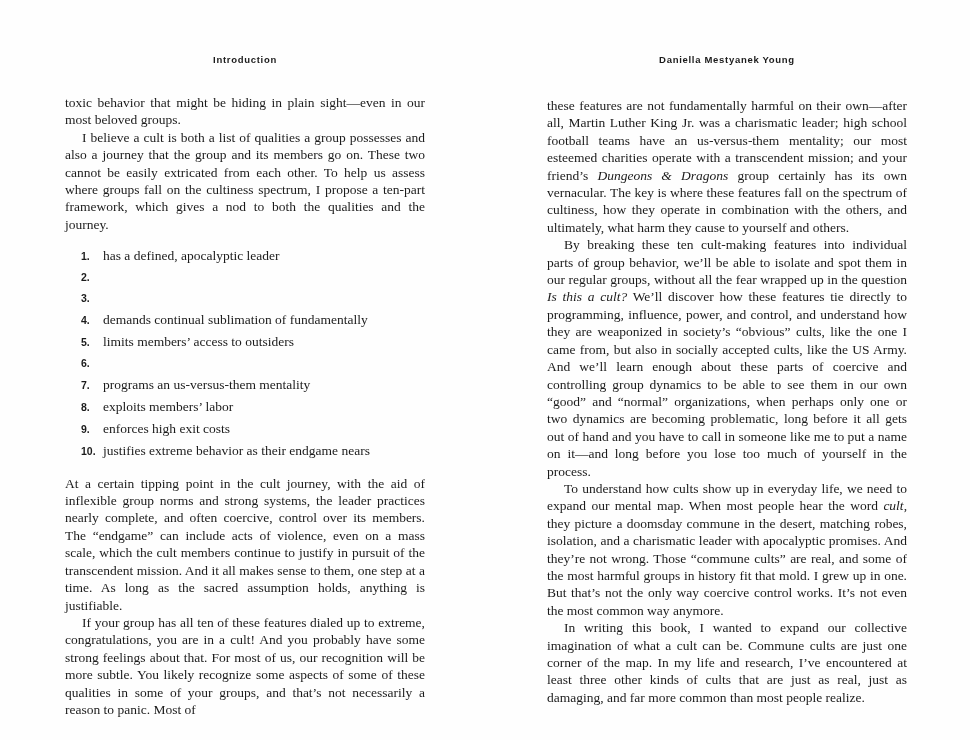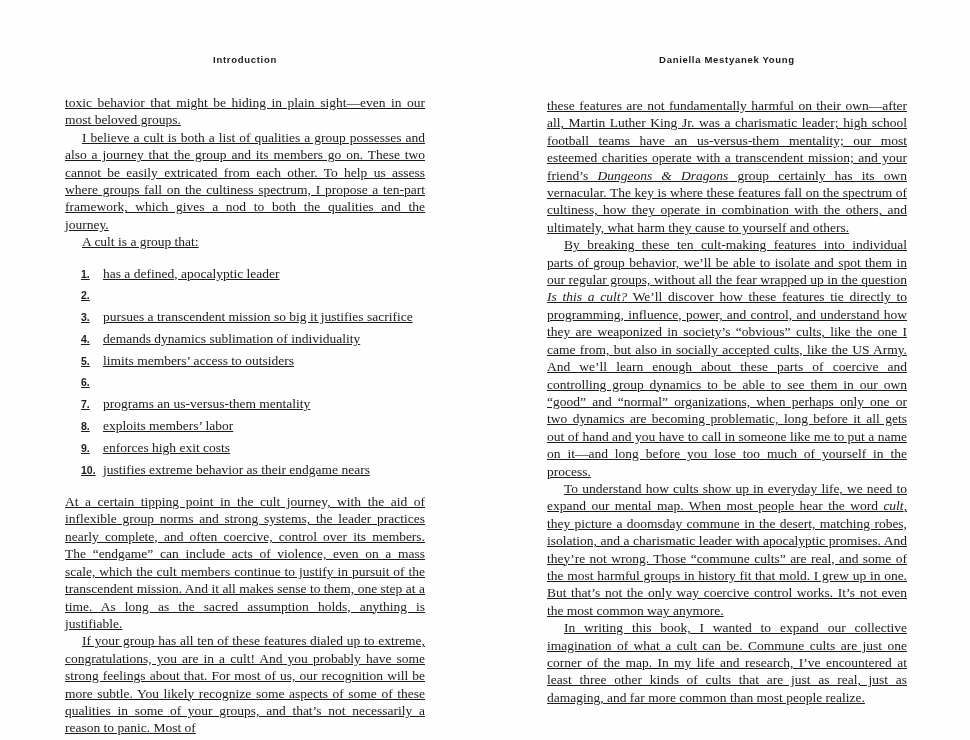--- a/index.html
+++ b/index.html
@@ -32,21 +32,20 @@
     color:var(--ink);
   }
   .page.left .running-head{width:360px;margin-left:65px;}
   .page.right .running-head{width:360px;margin-left:62px;}
   .body-col{
     margin-top:29px;
     width:360px;
     font-size:13.5px;
     line-height:17.4px;
     text-align:justify;
-    text-decoration:underline;
   }
   .page.left .body-col{margin-left:65px;}
   .page.right .body-col{margin-left:62px;margin-top:32px;}
   .body-col p{margin:0;padding:0;}
   .body-col p.indent{text-indent:17px;}
   .body-col p.noindent{text-indent:0;}
   .body-col em{font-style:italic;}
   ol.features{
     list-style:none;
     margin:14px 0 14px 0;
@@ -74,37 +73,35 @@
 <body>
 
 <div class="spread">
 
   <section class="page left">
     <div class="running-head">Introduction</div>
     <div class="body-col">
       <div>
           <p class="noindent"><span>toxic behavior that might be hiding in plain sight—even in our most beloved groups.</span></p>
           <p class="indent"><span>I believe a cult is both a list of qualities a group possesses and also a journey that the group and its members go on. These two cannot be easily extricated from each other. To help us assess where groups fall on the cultiness spectrum, I propose a ten-part framework, which gives a nod to both the qualities and the journey.</span></p>
-          <p class="indent"><span>A cult is a group that:</span></p>
         </div>
       <ol class="features">
           <li>
             <span class="num">1.</span>
             <span class="txt">has a defined, apocalyptic leader</span>
           </li>
           <li>
             <span class="num">2.</span>
           </li>
           <li>
             <span class="num">3.</span>
-            <span class="txt">pursues a transcendent mission so big it justifies sacrifice</span>
           </li>
           <li>
             <span class="num">4.</span>
-            <span class="txt">demands dynamics sublimation of individuality</span>
+            <span class="txt">demands continual sublimation of fundamentally</span>
           </li>
           <li>
             <span class="num">5.</span>
             <span class="txt">limits members’ access to outsiders</span>
           </li>
           <li>
             <span class="num">6.</span>
           </li>
           <li>
             <span class="num">7.</span>

